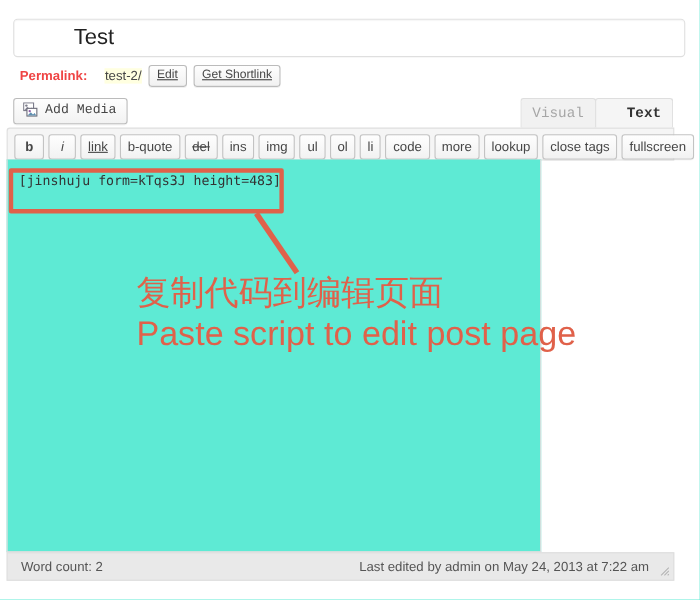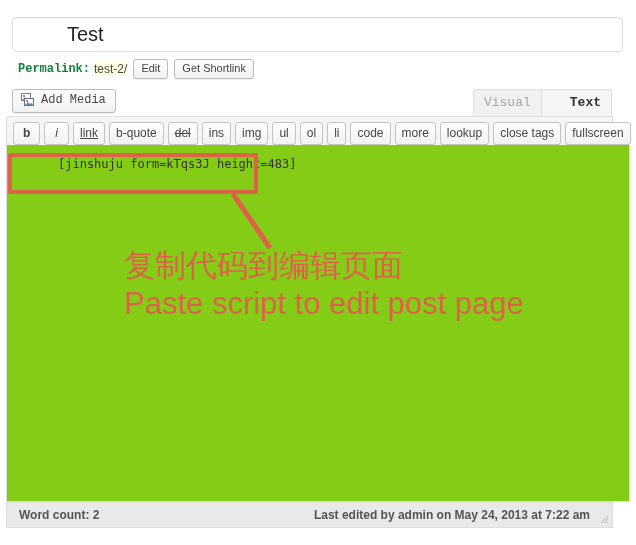--- a/index.html
+++ b/index.html
@@ -50,43 +50,43 @@
     top: 58px;
     height: 22px;
     display: flex;
     align-items: center;
     font-size: 12px;
     color: #464646;
     white-space: nowrap;
   }
   #permalink-label {
     font-weight: bold;
-    color: #15803d;
-    margin-right: 4px;
-    font-family: Liberation Mono, monospace;
+    color: #ef4444;
+    margin-right: 16px;
   }
   #permalink-base { color: #464646; }
   #permalink-slug {
     background: #ffffe0;
     color: #464646;
   }
   .plbtn {
     display: inline-block;
     margin-left: 6px;
     padding: 2px 7px 3px 7px;
     font-size: 11px;
     line-height: 13px;
     font-family: "Liberation Sans", sans-serif;
     color: #464646;
     background: #f4f4f4;
     background: linear-gradient(to bottom, #fefefe 0%, #f1f1f1 100%);
     border: 1px solid #bbbbbb;
     border-radius: 3px;
     box-shadow: 0 1px 0 rgba(0,0,0,0.06);
     cursor: pointer;
+    text-decoration: underline;
   }
 
   
   #postdivrich {
     position: absolute;
     left: 6px;
     top: 88px;
     width: 607px;
   }
 
@@ -180,27 +180,26 @@
   .qt-btn.qt-b   { font-weight: bold; padding-left: 9px; padding-right: 9px; }
   .qt-btn.qt-i   { font-style: italic; padding-left: 10px; padding-right: 10px; }
   .qt-btn.qt-link{ text-decoration: underline; }
   .qt-btn.qt-del { text-decoration: line-through; }
 
   
   #content-area {
     position: absolute;
     left: 0;
     top: 57px;
-    width: 624px;
+    width: 486px;
     height: 357px;
     box-sizing: border-box;
-    background: #84cc16;
+    background: #5eead4;
     border: 1px solid #dedede;
     border-top: none;
-    padding-left: 41px;
   }
   #content {
     width: 100%;
     height: 100%;
     box-sizing: border-box;
     border: 0;
     outline: 0;
     resize: none;
     padding: 10px 10px;
     font-family: "DejaVu Sans Mono", monospace;
@@ -219,21 +218,20 @@
     width: 607px;
     height: 26px;
     box-sizing: border-box;
     background: #e9e9e9;
     border: 1px solid #dedede;
     border-top: 1px solid #dedede;
     display: flex;
     align-items: center;
     font-size: 12px;
     color: #555555;
-    font-weight: bold;
   }
   #wp-word-count {
     position: absolute;
     left: 12px;
   }
   #last-edit {
     position: absolute;
     right: 22px;
   }
   #resize-grip {

